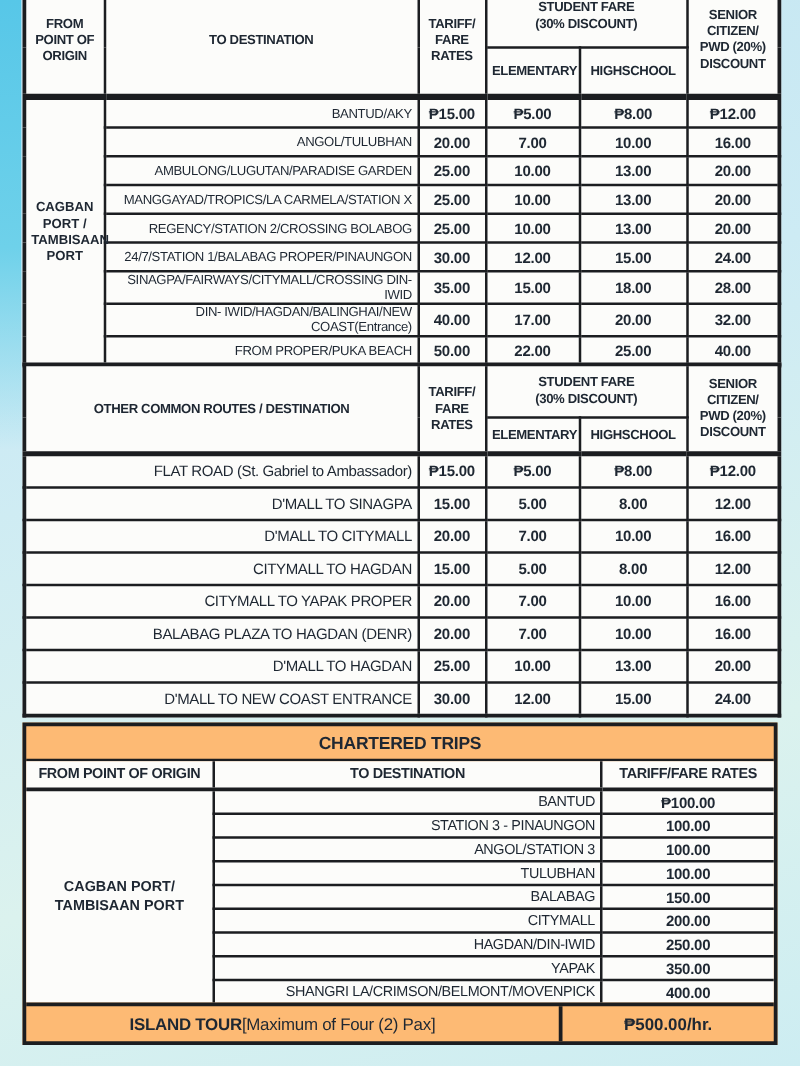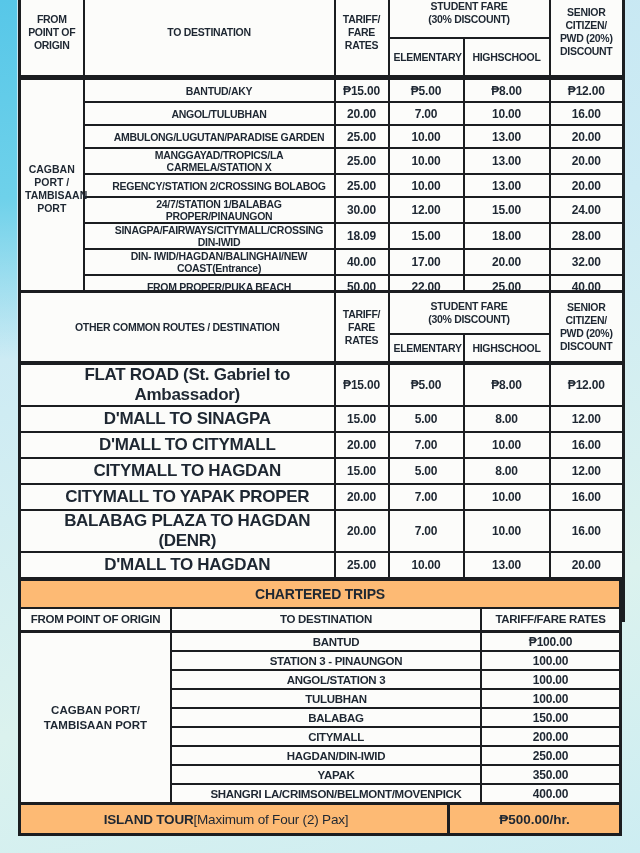--- a/index.html
+++ b/index.html
@@ -11,40 +11,40 @@
   }
   .page{position:relative;width:640px;height:853px;overflow:hidden;}
   .accent-strip{
     position:absolute;left:0;top:0;width:17px;height:360px;
     background:linear-gradient(#57c7e8 0%,#6ed1ea 55%,rgba(110,209,234,0) 100%);
   }
   table{border-collapse:collapse;table-layout:fixed;background:#fcfcfa;}
   th,td{border:2px solid #1b1d20;padding:0 4px;vertical-align:middle;}
   .pre{white-space:pre-line;}
   .num{font-weight:bold;font-size:12px;text-align:center;letter-spacing:-0.2px;}
-  .dest{font-weight:bold;text-align:center;letter-spacing:-0.3px;padding-left:24px;}
+  .dest{font-weight:normal;text-align:right;letter-spacing:-0.3px;}
   .hdr{font-weight:bold;text-align:center;letter-spacing:-0.3px;line-height:13px;font-size:10.5px;}
 
   
   .t1{position:absolute;left:18px;top:-14px;width:604px;border:3px solid #1b1d20;}
   .t1 thead th{height:0;}
   .t1 .rowA th{height:48px;}
   .t1 .rowB th{height:36px;}
   .t1 thead tr:last-child th, .t1 thead .spanall{border-bottom:5px solid #1b1d20;}
   .t1 tbody td{height:21px;}
   .t1 .dest{font-size:10.5px;}
   .t1 .origin{font-weight:bold;font-size:10.5px;text-align:center;line-height:13px;}
 
   
   .t2{position:absolute;left:18px;top:290px;width:604px;border:3px solid #1b1d20;}
   .t2 .rowA th{height:40px;}
   .t2 .rowB th{height:26px;}
   .t2 thead tr:last-child th, .t2 thead .spanall{border-bottom:4px solid #1b1d20;}
   .t2 tbody td{height:24px;border-top-width:2.5px;border-bottom-width:2.5px;}
-  .t2 .dest{font-size:17px;}
+  .t2 .dest{font-size:12px;}
 
   
   .t3wrap{position:absolute;left:18px;top:578px;width:604px;border:3px solid #1b1d20;background:#fdba74;box-sizing:border-box;}
   .t3title{height:26px;line-height:26px;text-align:center;font-weight:bold;font-size:14px;letter-spacing:-0.2px;border-bottom:2px solid #1b1d20;}
   .t3{width:100%;border-style:hidden;}
   .t3 th{height:21px;font-size:11.5px;}
   .t3 thead th{border-bottom:3px solid #1b1d20;}
   .t3 tbody td{height:17px;}
   .t3 .dest{font-size:11.5px;margin-top:15px;}
   .t3 .origin{font-weight:bold;font-size:11.5px;text-align:center;line-height:15px;}
@@ -131,21 +131,21 @@
         </tr>
       <tr>
           <td class="dest">24/7/STATION 1/BALABAG PROPER/PINAUNGON</td>
           <td class="num">30.00</td>
           <td class="num">12.00</td>
           <td class="num">15.00</td>
           <td class="num">24.00</td>
         </tr>
       <tr>
           <td class="dest">SINAGPA/FAIRWAYS/CITYMALL/CROSSING DIN-IWID</td>
-          <td class="num">18.09</td>
+          <td class="num">35.00</td>
           <td class="num">15.00</td>
           <td class="num">18.00</td>
           <td class="num">28.00</td>
         </tr>
       <tr>
           <td class="dest">DIN- IWID/HAGDAN/BALINGHAI/NEW COAST(Entrance)</td>
           <td class="num">40.00</td>
           <td class="num">17.00</td>
           <td class="num">20.00</td>
           <td class="num">32.00</td>

